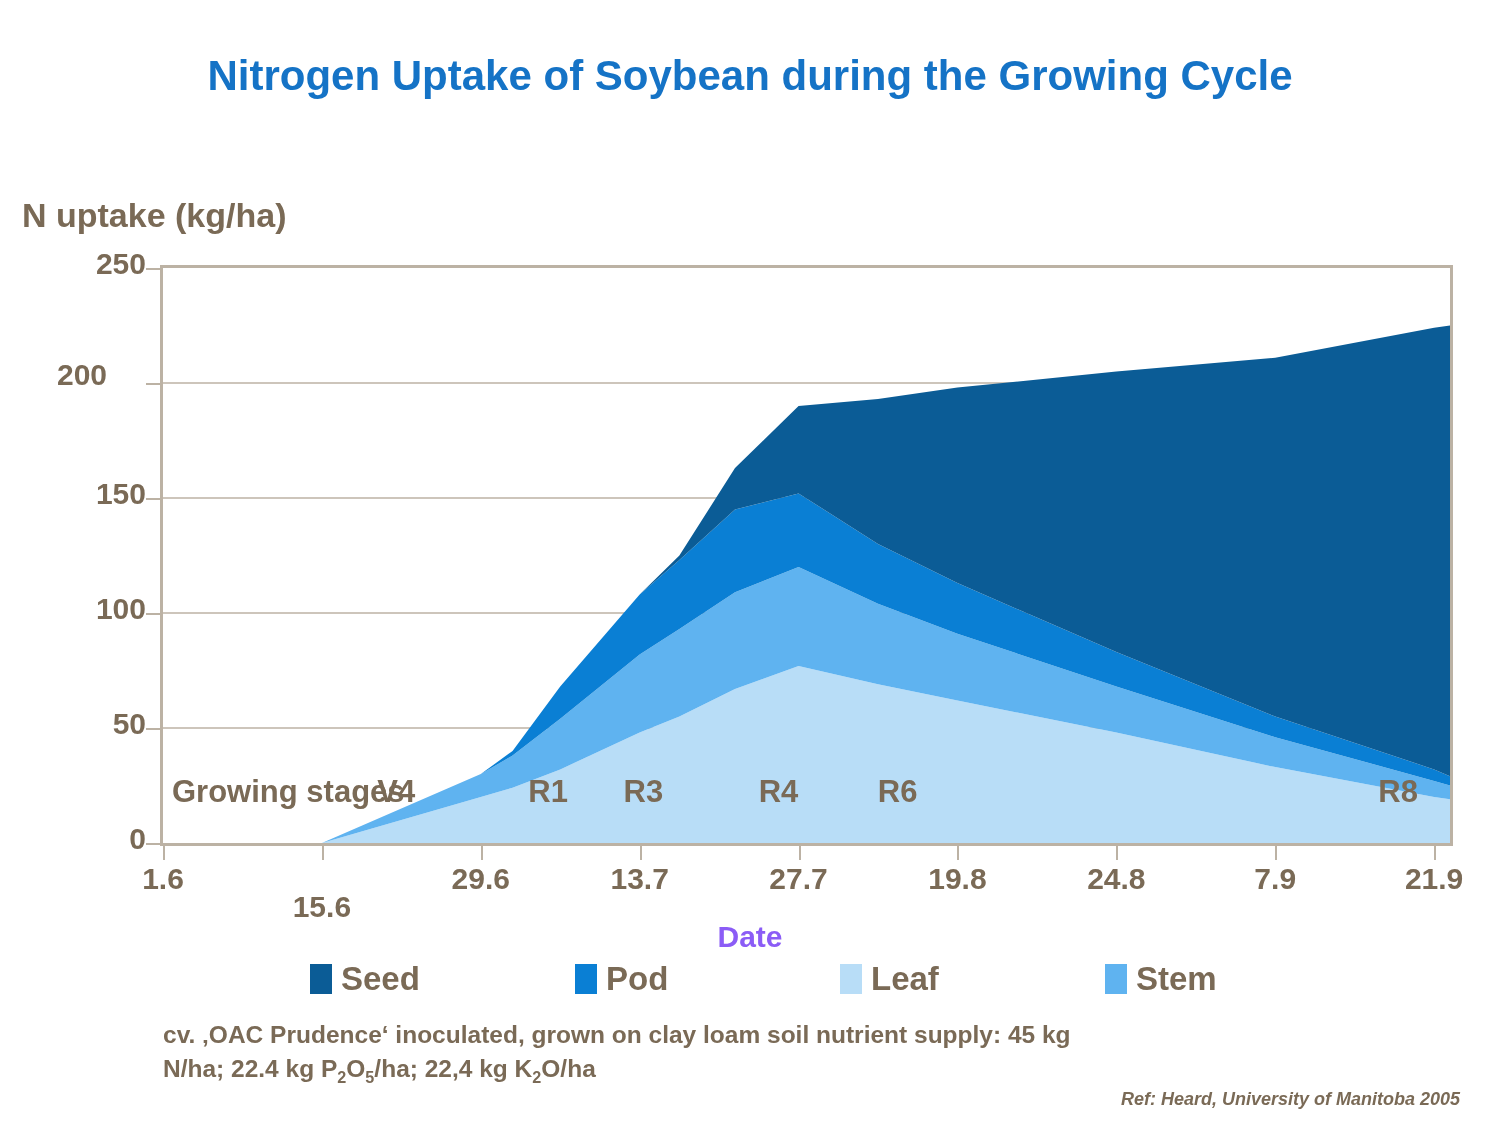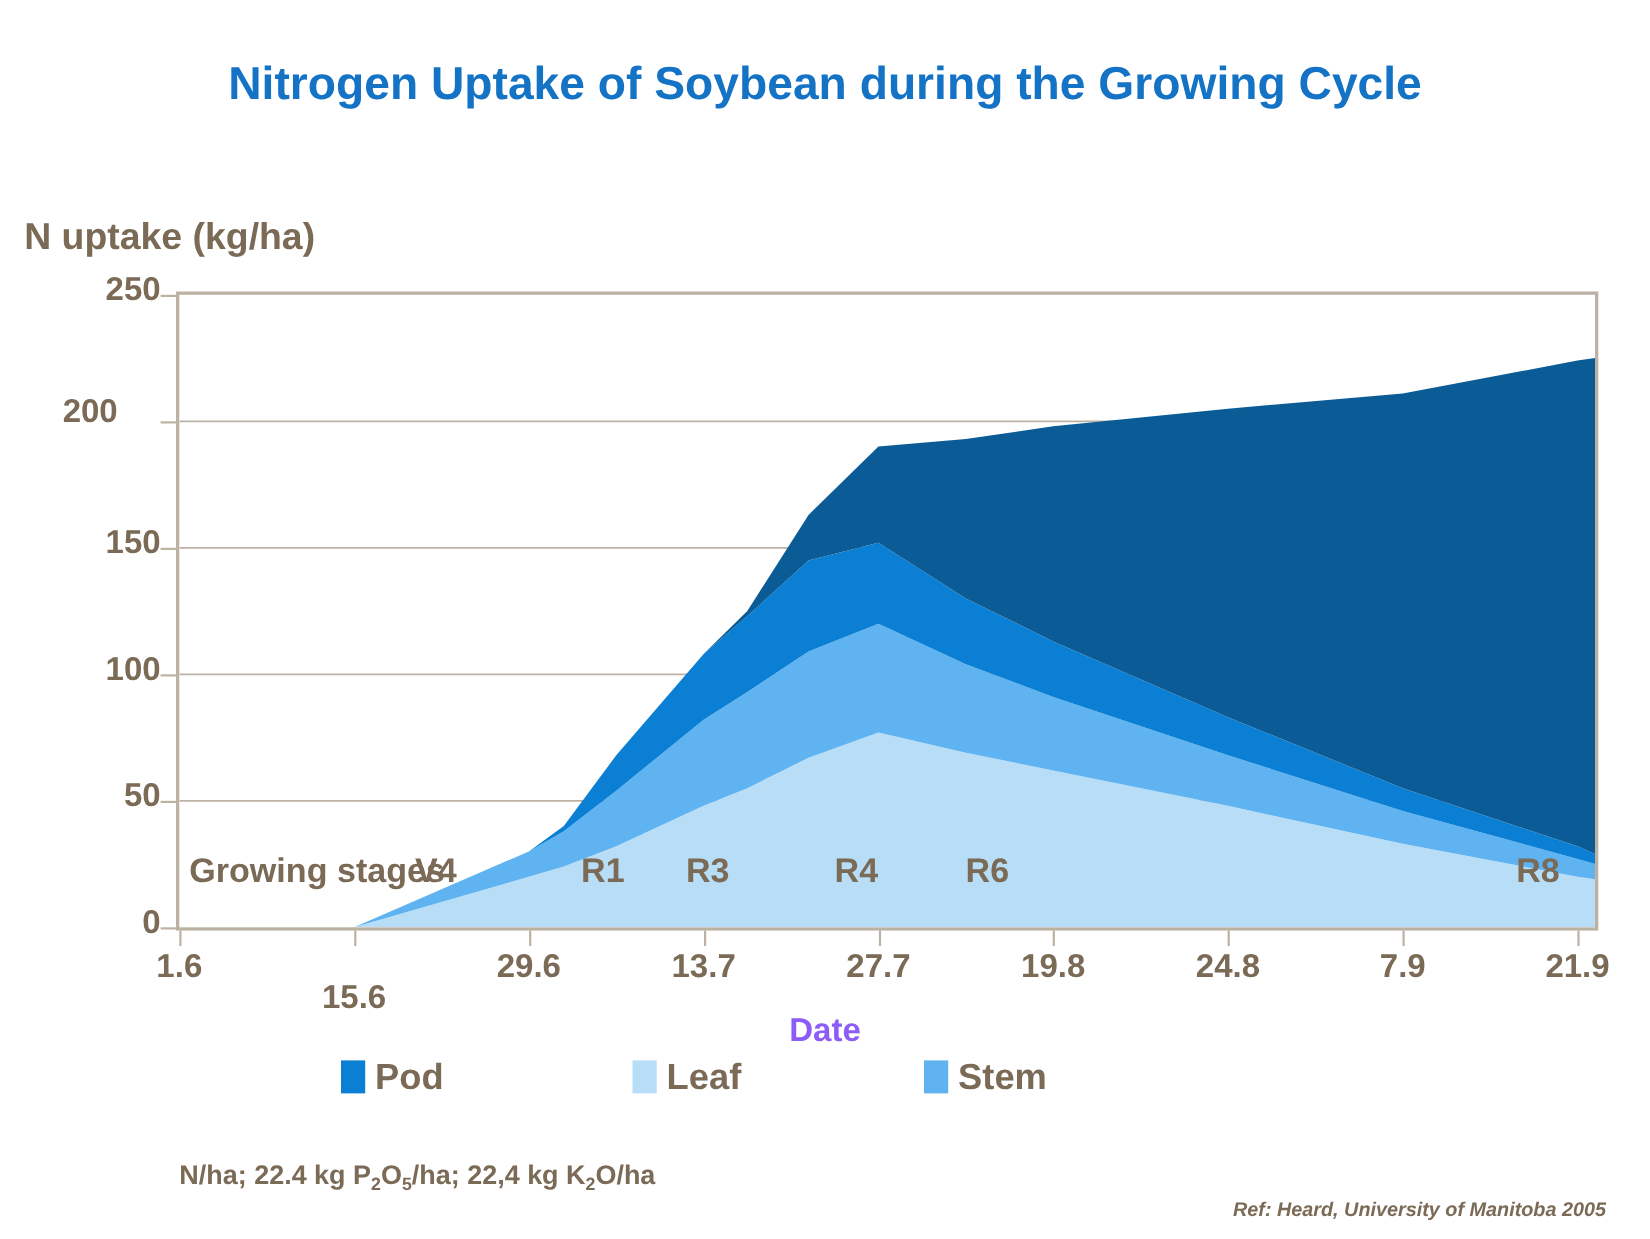--- a/index.html
+++ b/index.html
@@ -241,35 +241,39 @@
     <div class="x-tick-label" style="left: 957.444px; top: 0px;">19.8</div>
     <div class="x-tick-label" style="left: 1116.33px; top: 0px;">24.8</div>
     <div class="x-tick-label" style="left: 1275.22px; top: 0px;">7.9</div>
     <div class="x-tick-label" style="left: 1434.11px; top: 0px;">21.9</div>
   </div>
 
 <div id="x-axis-title">Date</div>
 
 <div id="legend">
     <div class="legend-item">
+      <span class="legend-swatch" style="background: rgb(11, 92, 150);"></span>
+      <span class="legend-label">Seed</span>
+    </div>
+    <div class="legend-item">
       <span class="legend-swatch" style="background: rgb(10, 127, 212);"></span>
       <span class="legend-label">Pod</span>
     </div>
     <div class="legend-item">
       <span class="legend-swatch" style="background: rgb(184, 221, 247);"></span>
       <span class="legend-label">Leaf</span>
     </div>
     <div class="legend-item">
       <span class="legend-swatch" style="background: rgb(95, 179, 240);"></span>
       <span class="legend-label">Stem</span>
     </div>
   </div>
 
 <div id="footnote">
-  <br>
+  <span>cv. ‚OAC Prudence‘ inoculated, grown on clay loam soil nutrient supply: 45 kg</span><br>
   <span><span>N/ha; 22.4 kg P</span><sub>2</sub><span>O</span><sub>5</sub><span>/ha;  22,4 kg K</span><sub>2</sub><span>O/ha</span></span>
 </div>
 
 <div id="reference">Ref: Heard, University of Manitoba 2005</div>
 
 <div class="x-tick-mark" style="left: 163px;"></div>
 <div class="x-tick-mark" style="left: 321.889px;"></div>
 <div class="x-tick-mark" style="left: 480.778px;"></div>
 <div class="x-tick-mark" style="left: 639.667px;"></div>
 <div class="x-tick-mark" style="left: 798.556px;"></div>

